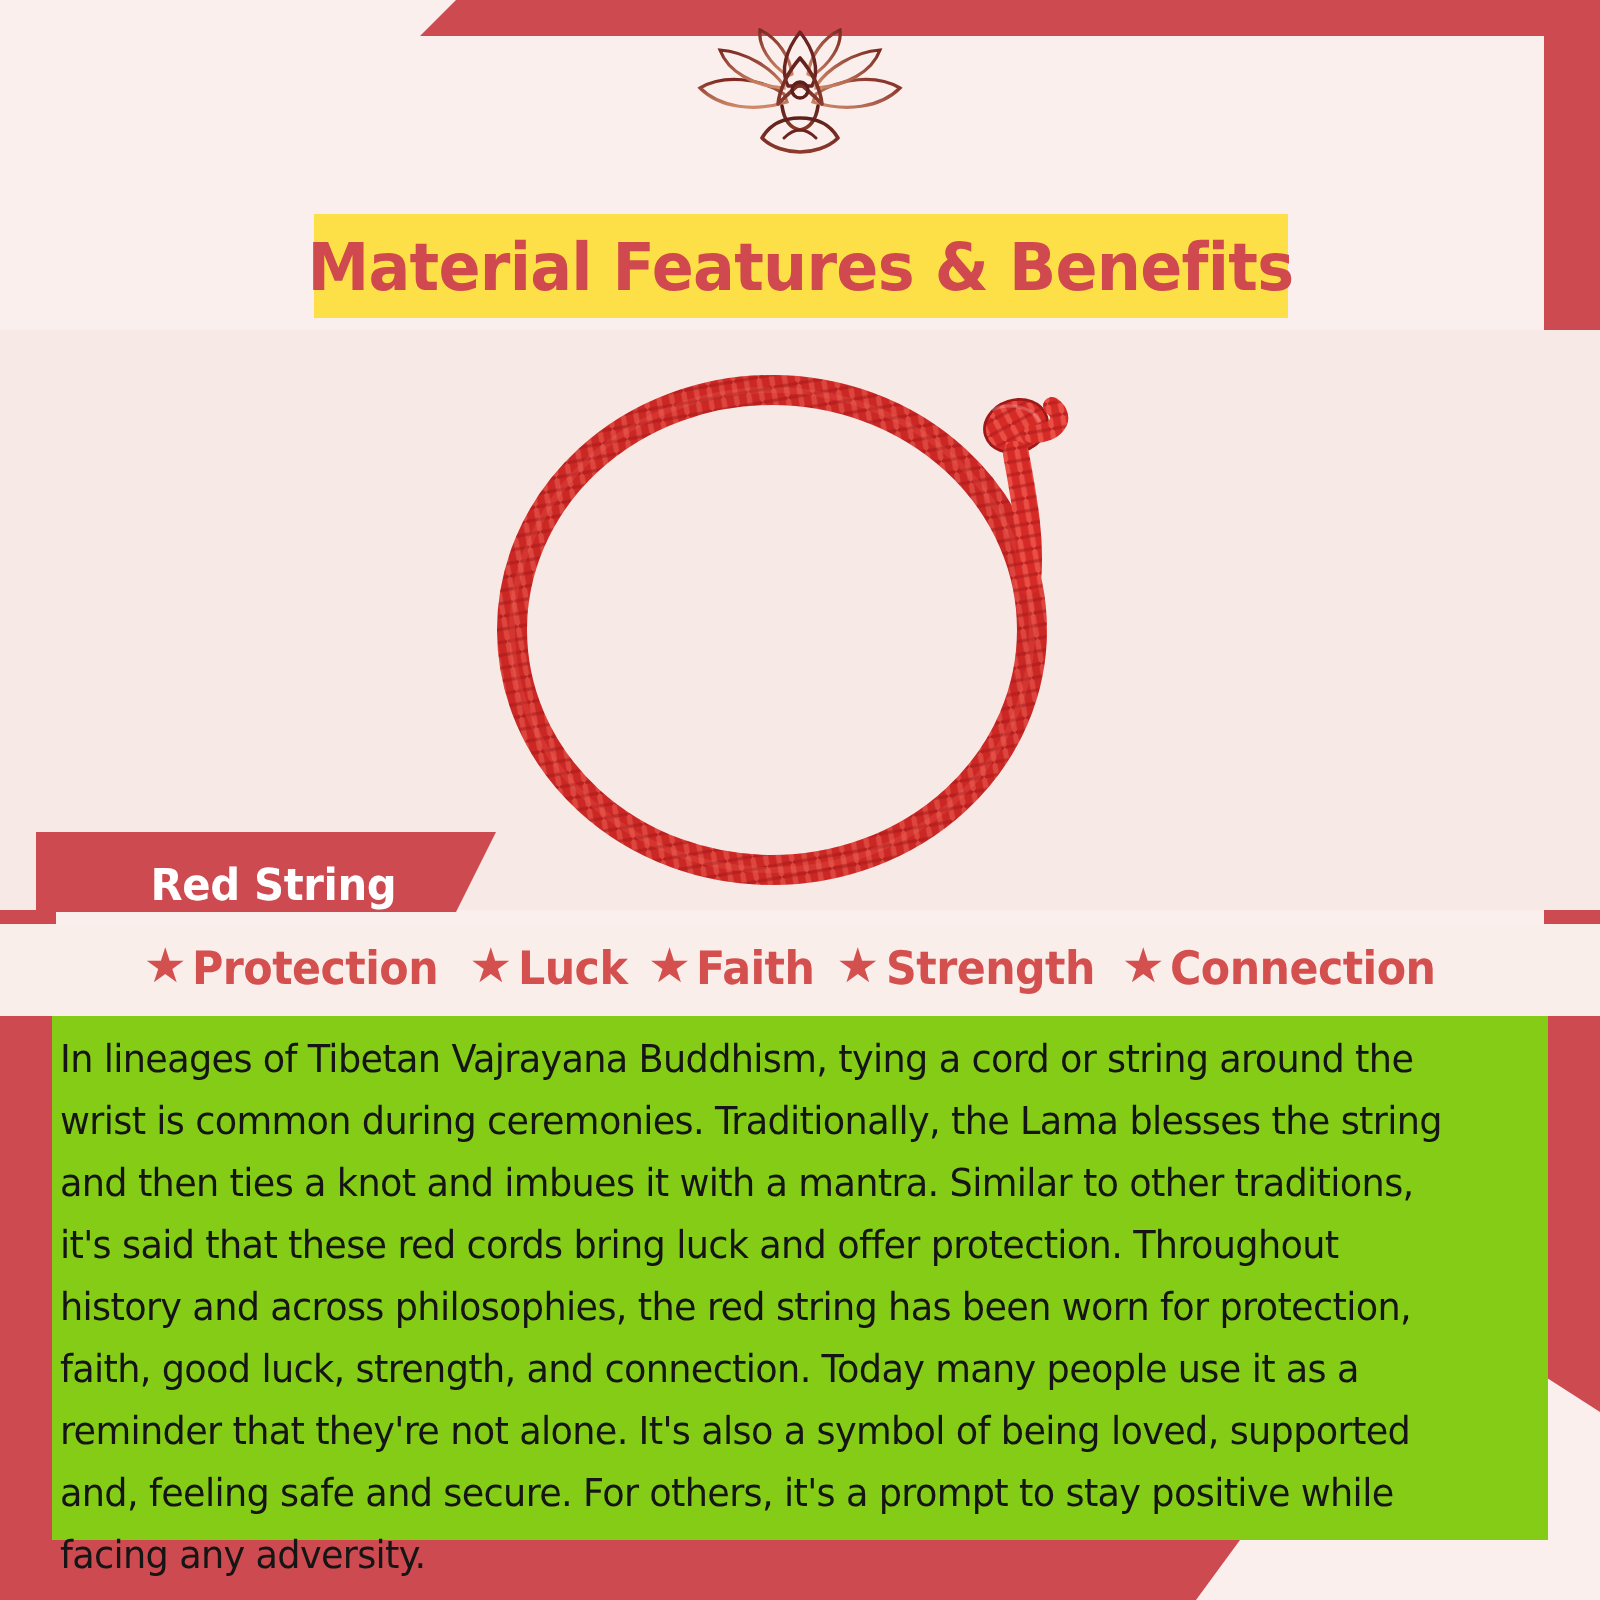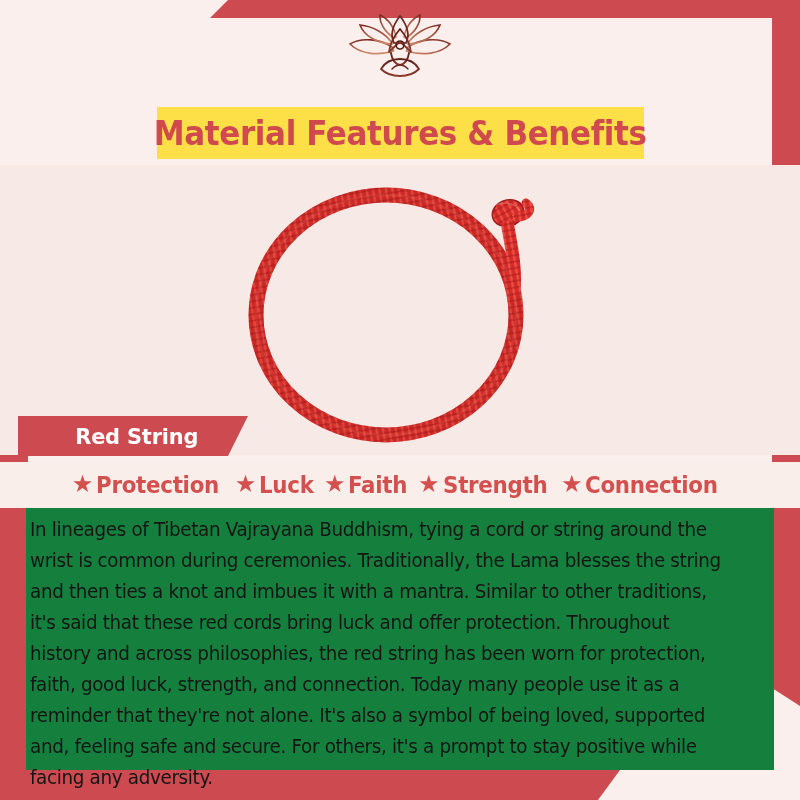--- a/index.html
+++ b/index.html
@@ -129,21 +129,21 @@
   
   #ribbon {
     position: absolute;
     left: 18px;
     top: 416px;
     height: 40px;
     min-width: 230px;
     background: #cc4a50;
     clip-path: polygon(0 0, 100% 0, calc(100% - 20px) 100%, 0 100%);
     display: flex;
-    align-items: center;
+    align-items: flex-end;
     padding-left: 54px;
     padding-right: 34px;
     box-sizing: border-box;
   }
   #ribbon-label {
     font-family: "DejaVu Sans", sans-serif;
     font-weight: 700;
     font-size: 22px;
     color: #ffffff;
     white-space: nowrap;
@@ -187,21 +187,21 @@
     transform-origin: left center;
   }
 
   
   #body-panel {
     position: absolute;
     left: 26px;
     top: 508px;
     width: 748px;
     height: 262px;
-    background: #15803d;
+    background: #84cc16;
     box-sizing: border-box;
     padding: 6px 16px 0 4px;
   }
   #body-text {
     font-family: "DejaVu Sans", sans-serif;
     font-size: 19.2px;
     line-height: 31px;
     color: #151515;
     letter-spacing: -0.35px;
     margin: 0;

